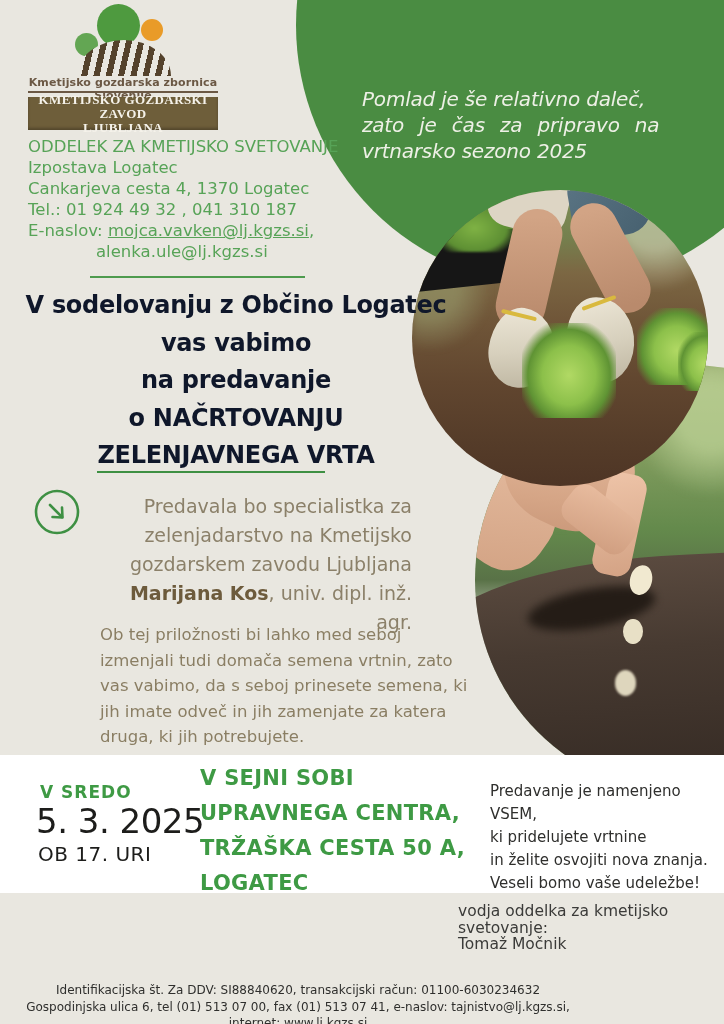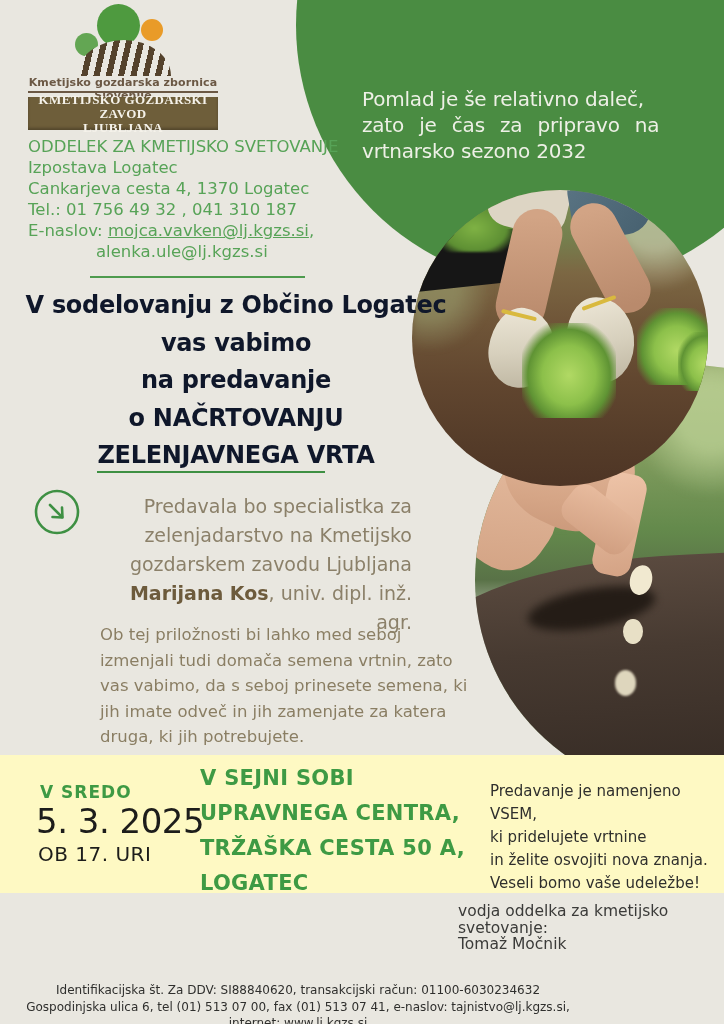--- a/index.html
+++ b/index.html
@@ -3,21 +3,21 @@
 <meta charset="utf-8">
 <style>
   html,body{margin:0;padding:0;}
   body{font-family:"DejaVu Sans","Liberation Sans",sans-serif;}
   .page{position:relative;width:724px;height:1024px;background:#e9e7e0;overflow:hidden;}
 
   
   .green-circle{position:absolute;left:296px;top:-237px;width:524px;height:524px;border-radius:50%;
     background:#4a8c42;z-index:1;}
   .hero-text{position:absolute;left:362px;top:86px;width:330px;z-index:4;color:#eef0e6;
-    font-size:20px;line-height:26px;letter-spacing:-0.2px;}
+    font-size:20px;line-height:26px;letter-spacing:-0.2px;font-style:italic;}
   .hero-text .l2{word-spacing:9px;}
 
   .photo{position:absolute;border-radius:50%;overflow:hidden;}
   .photo2{left:475px;top:365px;width:430px;height:430px;z-index:2;}
   .p2-top{position:absolute;inset:0;background:linear-gradient(180deg,#93a86b 0%,#7e9a5c 22%,#648a4c 38%,#597247 50%,#55684442 60%);}
   .p2-bokeh{position:absolute;inset:0;filter:blur(4px);
     background:radial-gradient(circle at 20% 20%,rgba(190,215,150,.75) 0 6%,transparent 16%),
                radial-gradient(circle at 55% 12%,rgba(205,225,165,.6) 0 7%,transparent 18%),
                radial-gradient(circle at 40% 88%,rgba(120,160,90,.8) 0 9%,transparent 22%),
                radial-gradient(circle at 15% 80%,rgba(110,150,85,.7) 0 8%,transparent 20%);}
@@ -99,21 +99,21 @@
 
   
   .arrow-icon{position:absolute;left:33px;top:488px;z-index:5;}
   .lecturer{position:absolute;left:100px;top:492px;width:312px;z-index:5;
     color:#8b8069;font-size:19px;line-height:29px;text-align:right;}
   .lecturer b{color:#6d5b3c;}
   .seed-text{position:absolute;left:100px;top:622px;width:368px;z-index:5;
     color:#8a7e63;font-size:16.5px;line-height:25.5px;}
 
   
-  .band{position:absolute;left:0;top:755px;width:724px;height:138px;background:#fef9c3;z-index:6;}
+  .band{position:absolute;left:0;top:755px;width:724px;height:138px;background:#ffffff;z-index:6;}
   .day{position:absolute;left:40px;top:27px;color:#3e9a44;font-weight:bold;font-size:17px;letter-spacing:1px;}
   .date{position:absolute;left:36px;top:46px;color:#1d1d1b;font-size:34px;letter-spacing:-0.5px;}
   .time{position:absolute;left:38px;top:87px;color:#1d1d1b;font-size:20px;letter-spacing:0.5px;}
   .location{position:absolute;left:200px;top:6px;color:#3e9a44;font-weight:bold;font-size:21px;line-height:35px;letter-spacing:0.3px;}
   .audience{position:absolute;left:490px;top:25px;color:#2f2f2d;font-size:15px;line-height:23px;}
 
   
   .credits-left{position:absolute;left:40px;top:903px;z-index:5;color:#3b3b39;font-size:15.5px;line-height:16.5px;}
   .credits-right{position:absolute;left:458px;top:903px;z-index:5;color:#3b3b39;font-size:15.5px;line-height:16.5px;}
   .footer{position:absolute;left:0;top:982px;width:596px;z-index:7;text-align:center;
@@ -121,21 +121,21 @@
 </style>
 </head>
 <body>
 
 <div class="page">
 
   <div class="green-circle"></div>
   <div class="hero-text">
     <div class="l1">Pomlad je še relativno daleč,</div>
     <div class="l2">zato je čas za pripravo na</div>
-    <div class="l3">vrtnarsko sezono 2032</div>
+    <div class="l3">vrtnarsko sezono 2025</div>
   </div>
 
   <div class="photo photo2">
     <div class="p2-top"></div>
     <div class="p2-bokeh"></div>
 
     <div class="p2-soil"></div>
     <div class="p2-furrow"></div>
     <div class="p2-forearm"></div>
     <div class="p2-palm"></div>
@@ -174,21 +174,21 @@
     <div class="badge">
       <div>KMETIJSKO GOZDARSKI ZAVOD</div>
       <div>LJUBLJANA</div>
     </div>
   </div>
 
   <div class="contact">
     <div>ODDELEK ZA KMETIJSKO SVETOVANJE</div>
     <div>Izpostava  Logatec</div>
     <div>Cankarjeva cesta 4, 1370 Logatec</div>
-    <div>Tel.: 01 756 49 32 , 041 310 187</div>
+    <div>Tel.: 01 924 49 32 , 041 310 187</div>
     <div><span>E-naslov: </span><a href="#">mojca.vavken@lj.kgzs.si</a><span>,</span></div>
     <div class="indent"><a href="#" style="text-decoration:none">alenka.ule@lj.kgzs.si</a></div>
   </div>
 
   <div class="divider"></div>
 
   <div class="invitation">
     <div>V sodelovanju z Občino Logatec</div>
     <div>vas  vabimo</div>
     <div>na predavanje</div>

